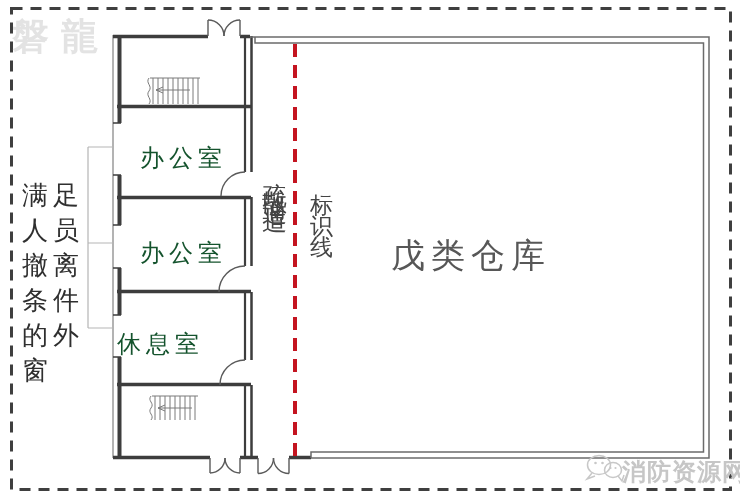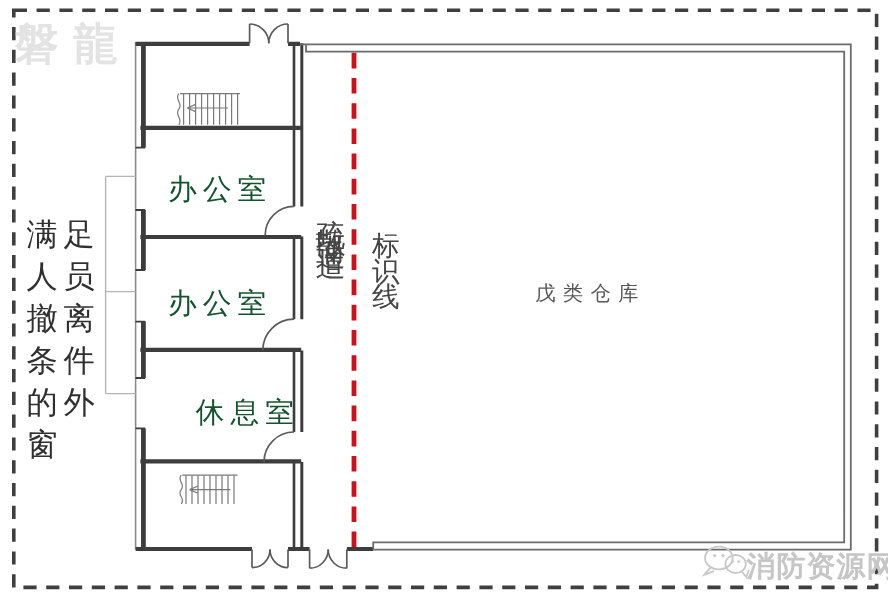--- a/index.html
+++ b/index.html
@@ -13,31 +13,31 @@
   #wm-top{
     left:12px;top:12px;font-size:37px;font-weight:bold;color:#e3e3e3;
     letter-spacing:12px;white-space:nowrap;
   }
   #window-note{
     left:22px;top:149px;width:68px;font-size:26px;line-height:35px;
     letter-spacing:5px;color:#2f2f2f;word-break:break-all;margin-top:29px;
   }
   #office1-label{left:117px;top:142px;width:133px;text-align:center;font-size:24px;letter-spacing:5px;}
   #office2-label{left:117px;top:237px;width:133px;text-align:center;font-size:24px;letter-spacing:5px;}
-  #rest-label{left:117px;top:328px;width:133px;text-align:right;font-size:24px;letter-spacing:5px;}
+  #rest-label{left:117px;top:328px;width:133px;text-align:left;font-size:24px;letter-spacing:5px;}
   #corridor-label{
     left:258px;top:162px;writing-mode:vertical-rl;text-orientation:upright;
     font-size:25px;letter-spacing:9px;color:#444;
   }
   #marking-label{
     left:306px;top:175px;writing-mode:vertical-rl;text-orientation:upright;
     font-size:23px;letter-spacing:21px;color:#444;
   }
   #warehouse-label{
-    left:391px;top:233px;width:202px;text-align:center;font-size:17px;
+    left:391px;top:233px;width:202px;text-align:left;font-size:34px;
     letter-spacing:6px;color:#575757;font-weight:500;
   }
   #wm-bottom-text{
     left:622px;top:456px;font-size:24px;color:#c6c6c6;font-weight:bold;
     letter-spacing:1px;white-space:nowrap;
   }
 </style>
 </head>
 <body>
 

